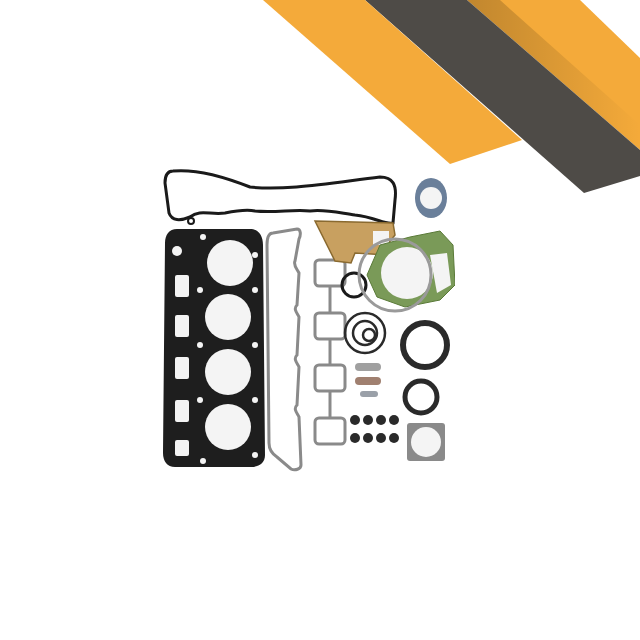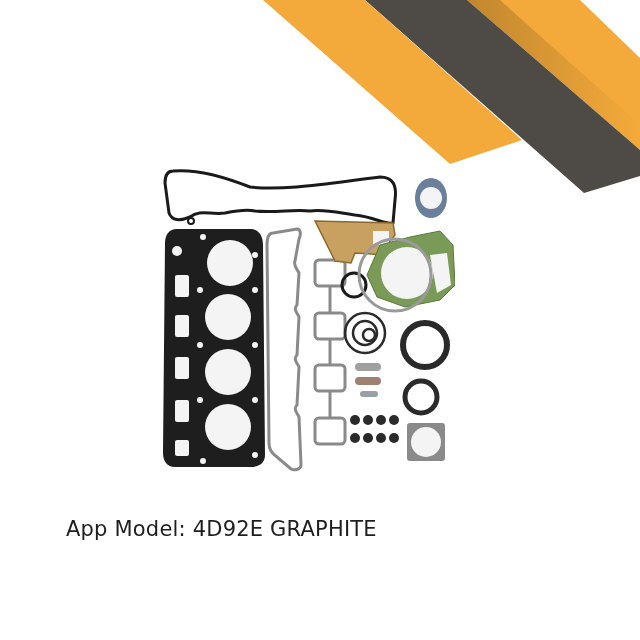--- a/index.html
+++ b/index.html
@@ -146,14 +146,13 @@
   <circle cx="270" cy="180" r="22" fill="none" stroke="#2a2a2a" stroke-width="6"></circle>
   <circle cx="266" cy="232" r="16" fill="none" stroke="#2a2a2a" stroke-width="5"></circle>
 
   <g>
     <rect x="252" y="258" width="38" height="38" rx="3" fill="#8a8a8a"></rect>
     <circle cx="271" cy="277" r="15" fill="#f4f4f4"></circle>
   </g>
 </svg>
 
 <div class="caption">
-  <span class="caption-line">App Model: 4D92E GRAPHITE</span>
 </div>
 
 </body></html>

